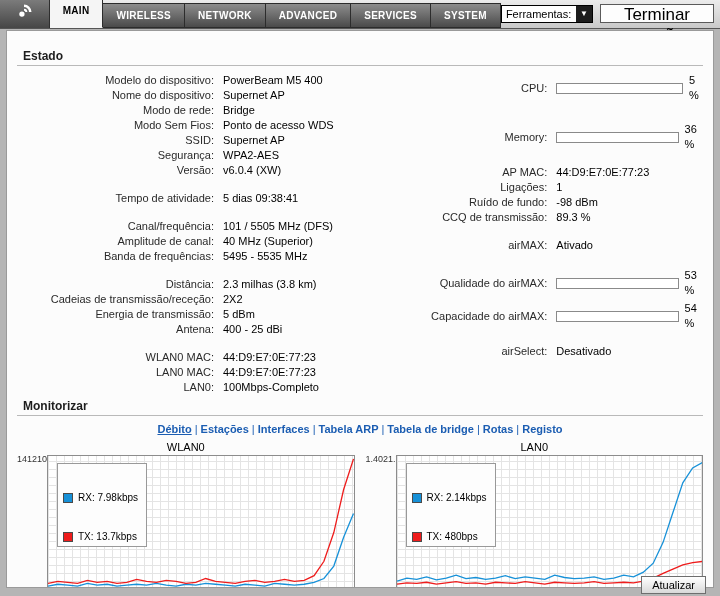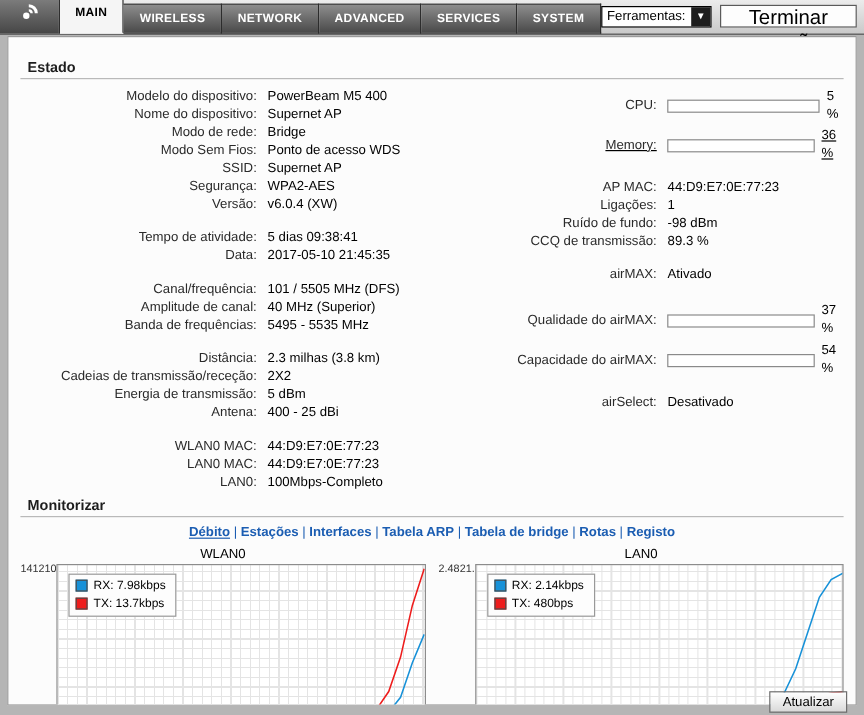--- a/index.html
+++ b/index.html
@@ -67,21 +67,21 @@
   .yaxis { width:30px; height:136px; display:flex; flex-direction:row; justify-content:space-between;
            text-align:right; font-size:9px; color:#333; padding-right:3px; }
   .yaxis div { line-height:9px; }
   .plot { flex:1; height:136px; border:1px solid #8c8c8c; position:relative; background:#fff;
           background-image:
             repeating-linear-gradient(90deg, #e4e4e4 0 1px, transparent 1px 8px),
             repeating-linear-gradient(0deg, #e4e4e4 0 1px, transparent 1px 8px); }
   .plot svg { position:absolute; inset:0; width:100%; height:100%; }
   .legend { position:absolute; top:7px; left:9px; background:#fdfdfd; border:1px solid #999;
             padding:4px 8px 4px 5px; display:flex; flex-direction:column; gap:4px; font-size:10px; }
-  .legend-row { display:flex; align-items:flex-start; gap:5px; }
+  .legend-row { display:flex; align-items:flex-end; gap:5px;margin-top:24px; }
   .swatch { width:10px; height:10px; border:1px solid #4a4a4a; flex-shrink:0; }
 
   .refresh { position:absolute; right:14px; bottom:2px; height:18px; padding:0 10px;
              font-size:11px; font-family:"Liberation Sans",sans-serif;
              background:linear-gradient(#ffffff,#d9d9d9); border:1px solid #6e6e6e; cursor:pointer;margin-top:28px; }
 </style>
 </head>
 <body>
 
 <div class="page">
@@ -146,24 +146,20 @@
             <span class="val">WPA2-AES</span>
           </div>
         <div class="row">
             <span class="lbl">Versão:</span>
             <span class="val">v6.0.4 (XW)</span>
           </div>
         <div class="row gap">
             <span class="lbl">Tempo de atividade:</span>
             <span class="val">5 dias 09:38:41</span>
           </div>
-        <div class="row">
-            <span class="lbl">Data:</span>
-            <span class="val">2017-05-10 21:45:35</span>
-          </div>
         <div class="row gap">
             <span class="lbl">Canal/frequência:</span>
             <span class="val">101 / 5505 MHz (DFS)</span>
           </div>
         <div class="row">
             <span class="lbl">Amplitude de canal:</span>
             <span class="val">40 MHz (Superior)</span>
           </div>
         <div class="row">
             <span class="lbl">Banda de frequências:</span>
@@ -198,21 +194,21 @@
             <span class="val">100Mbps-Completo</span>
           </div>
       </div>
 
       <div class="col-right">
         <div class="row bar-row">
           <span class="lblr">CPU:</span>
           <span class="bar-track"><span class="bar-fill" style="width: 5%;"><span class="grad teal"></span></span></span>
           <span class="pct">5 %</span>
         </div>
-        <div class="row bar-row" style="margin-top:3px;text-decoration:underline;">
+        <div class="row bar-row" style="margin-top:19px;">
           <span class="lblr">Memory:</span>
           <span class="bar-track"><span class="bar-fill" style="width: 36%;"><span class="grad teal"></span></span></span>
           <span class="pct">36 %</span>
         </div>
         <div class="row gap">
             <span class="lblr">AP MAC:</span>
             <span class="val">44:D9:E7:0E:77:23</span>
           </div>
         <div class="row">
             <span class="lblr">Ligações:</span>
@@ -226,21 +222,21 @@
             <span class="lblr">CCQ de transmissão:</span>
             <span class="val">89.3 %</span>
           </div>
         <div class="row gap">
             <span class="lblr">airMAX:</span>
             <span class="val">Ativado</span>
           </div>
         <div class="row bar-row" style="margin-top:15px;">
           <span class="lblr">Qualidade do airMAX:</span>
           <span class="bar-track"><span class="bar-fill" style="width: 77%;"><span class="grad rainbow"></span></span></span>
-          <span class="pct">37 %</span>
+          <span class="pct">53 %</span>
         </div>
         <div class="row bar-row" style="margin-top:3px;">
           <span class="lblr">Capacidade do airMAX:</span>
           <span class="bar-track"><span class="bar-fill" style="width: 54%;"><span class="grad rainbow"></span></span></span>
           <span class="pct">54 %</span>
         </div>
         <div class="row gap">
             <span class="lblr">airSelect:</span>
             <span class="val">Desativado</span>
           </div>
@@ -283,21 +279,21 @@
                   <span>TX: 13.7kbps</span>
                 </div>
             </div>
           </div>
         </div>
       </div>
       <div class="chart-block">
         <div class="chart-title">LAN0</div>
         <div class="chart-area">
           <div class="yaxis">
-              <div>2.48</div>
+              <div>1.40</div>
               <div>2</div>
               <div>1.75</div>
               <div>1.5</div>
               <div>1.25</div>
               <div>1</div>
               <div>0.75</div>
               <div>0.5</div>
               <div>0.25</div>
               <div>kbps 0</div>
             </div>

